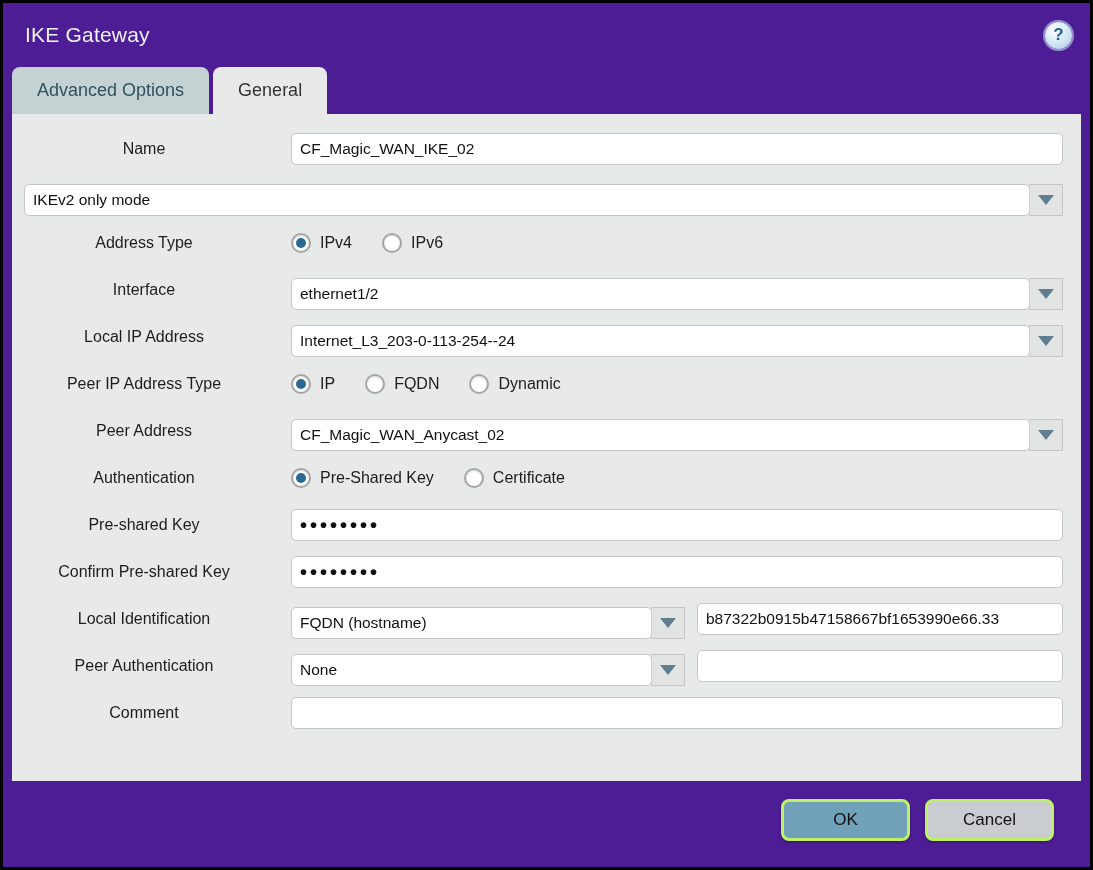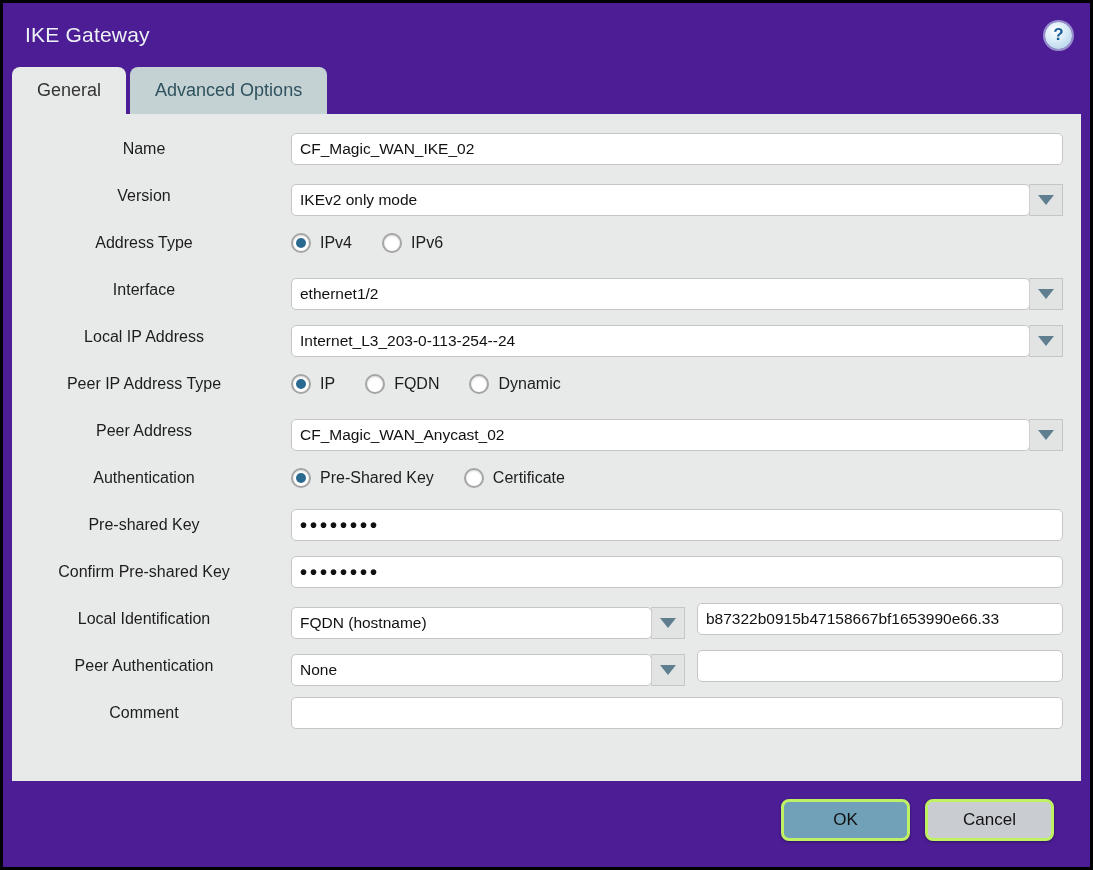--- a/index.html
+++ b/index.html
@@ -59,39 +59,38 @@
 <body>
 
 <div class="dialog">
 
   <div class="titlebar">
     <span class="title">IKE Gateway</span>
     <span class="help">?</span>
   </div>
 
   <div class="tabs">
+    <div class="tab inactive">
+      <span>Advanced Options</span>
+    </div>
     <div class="tab active">
       <span>General</span>
     </div>
-    <div class="tab inactive">
-      <span>Advanced Options</span>
-    </div>
   </div>
 
   <div class="panel">
 
     <div class="row">
       <label class="lbl">Name</label>
       <div class="field">
         <input type="text" class="inp grow" value="CF_Magic_WAN_IKE_02" style="">
       </div>
     </div>
 
     <div class="row">
-      <label class="lbl">Version</label>
       <div class="field">
         <div class="combo grow">
           <input type="text" class="inp grow" value="IKEv2 only mode" style="">
           <span class="ddbtn">
             <span class="tri"></span>
           </span>
         </div>
       </div>
     </div>
 

